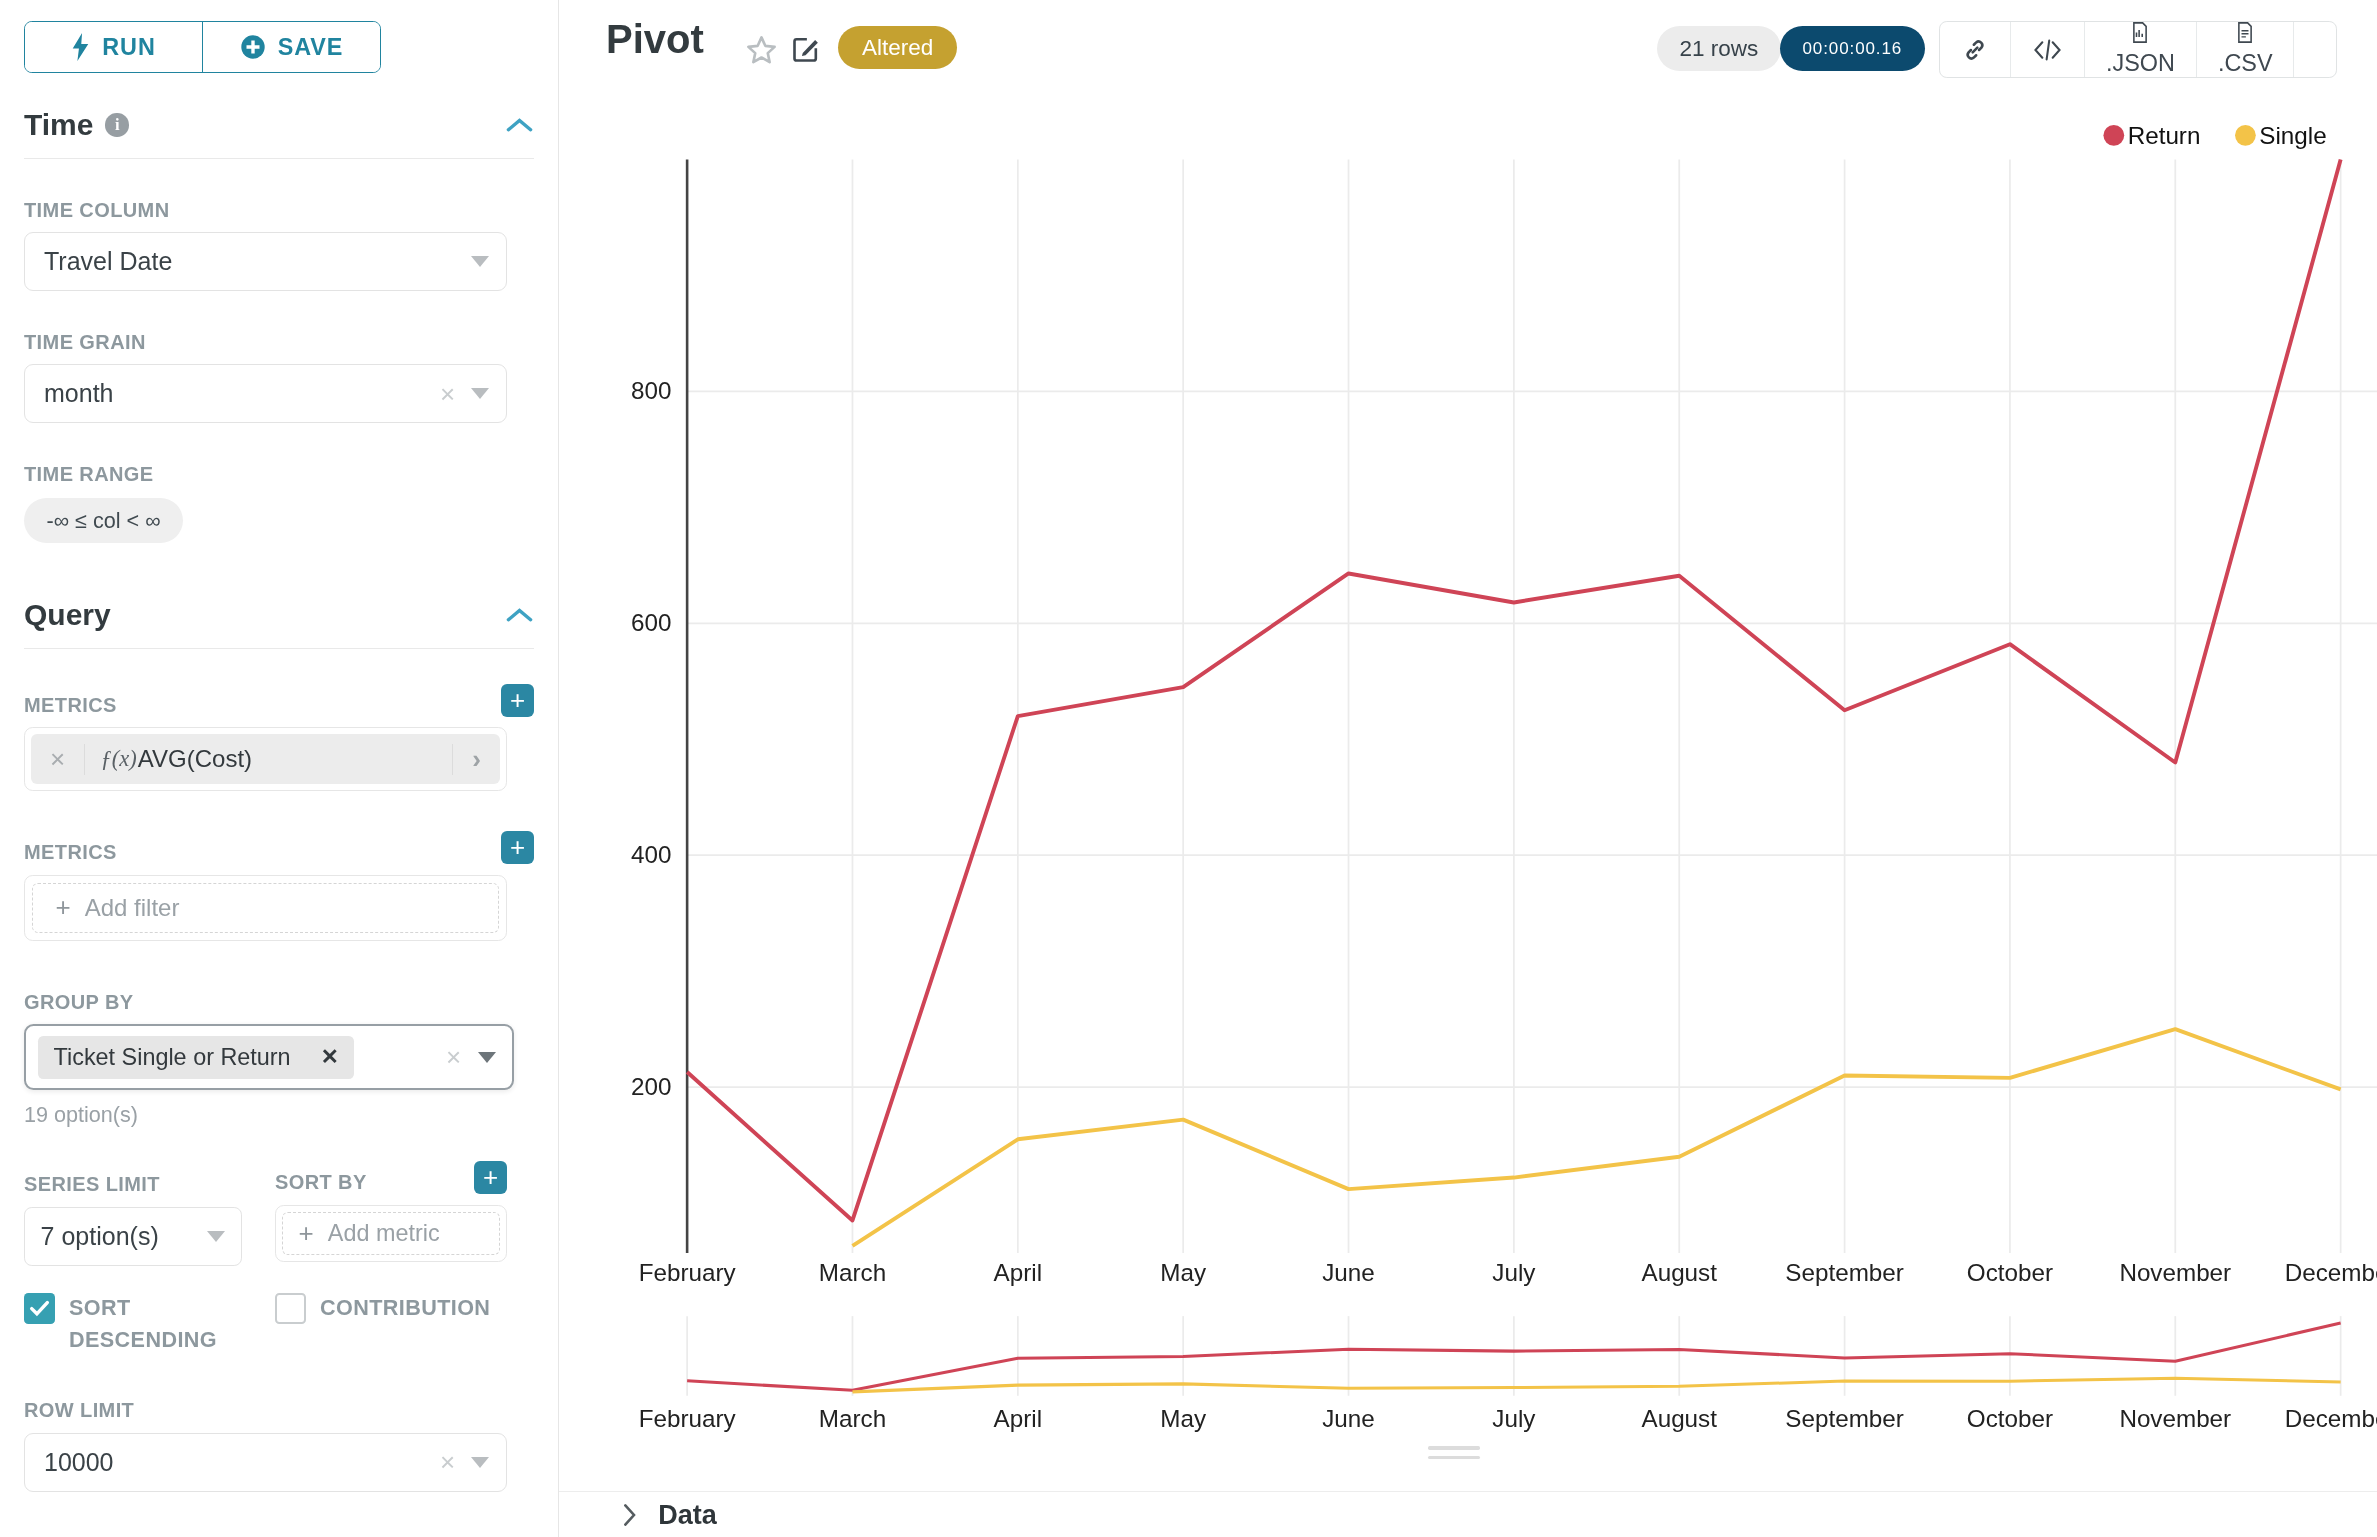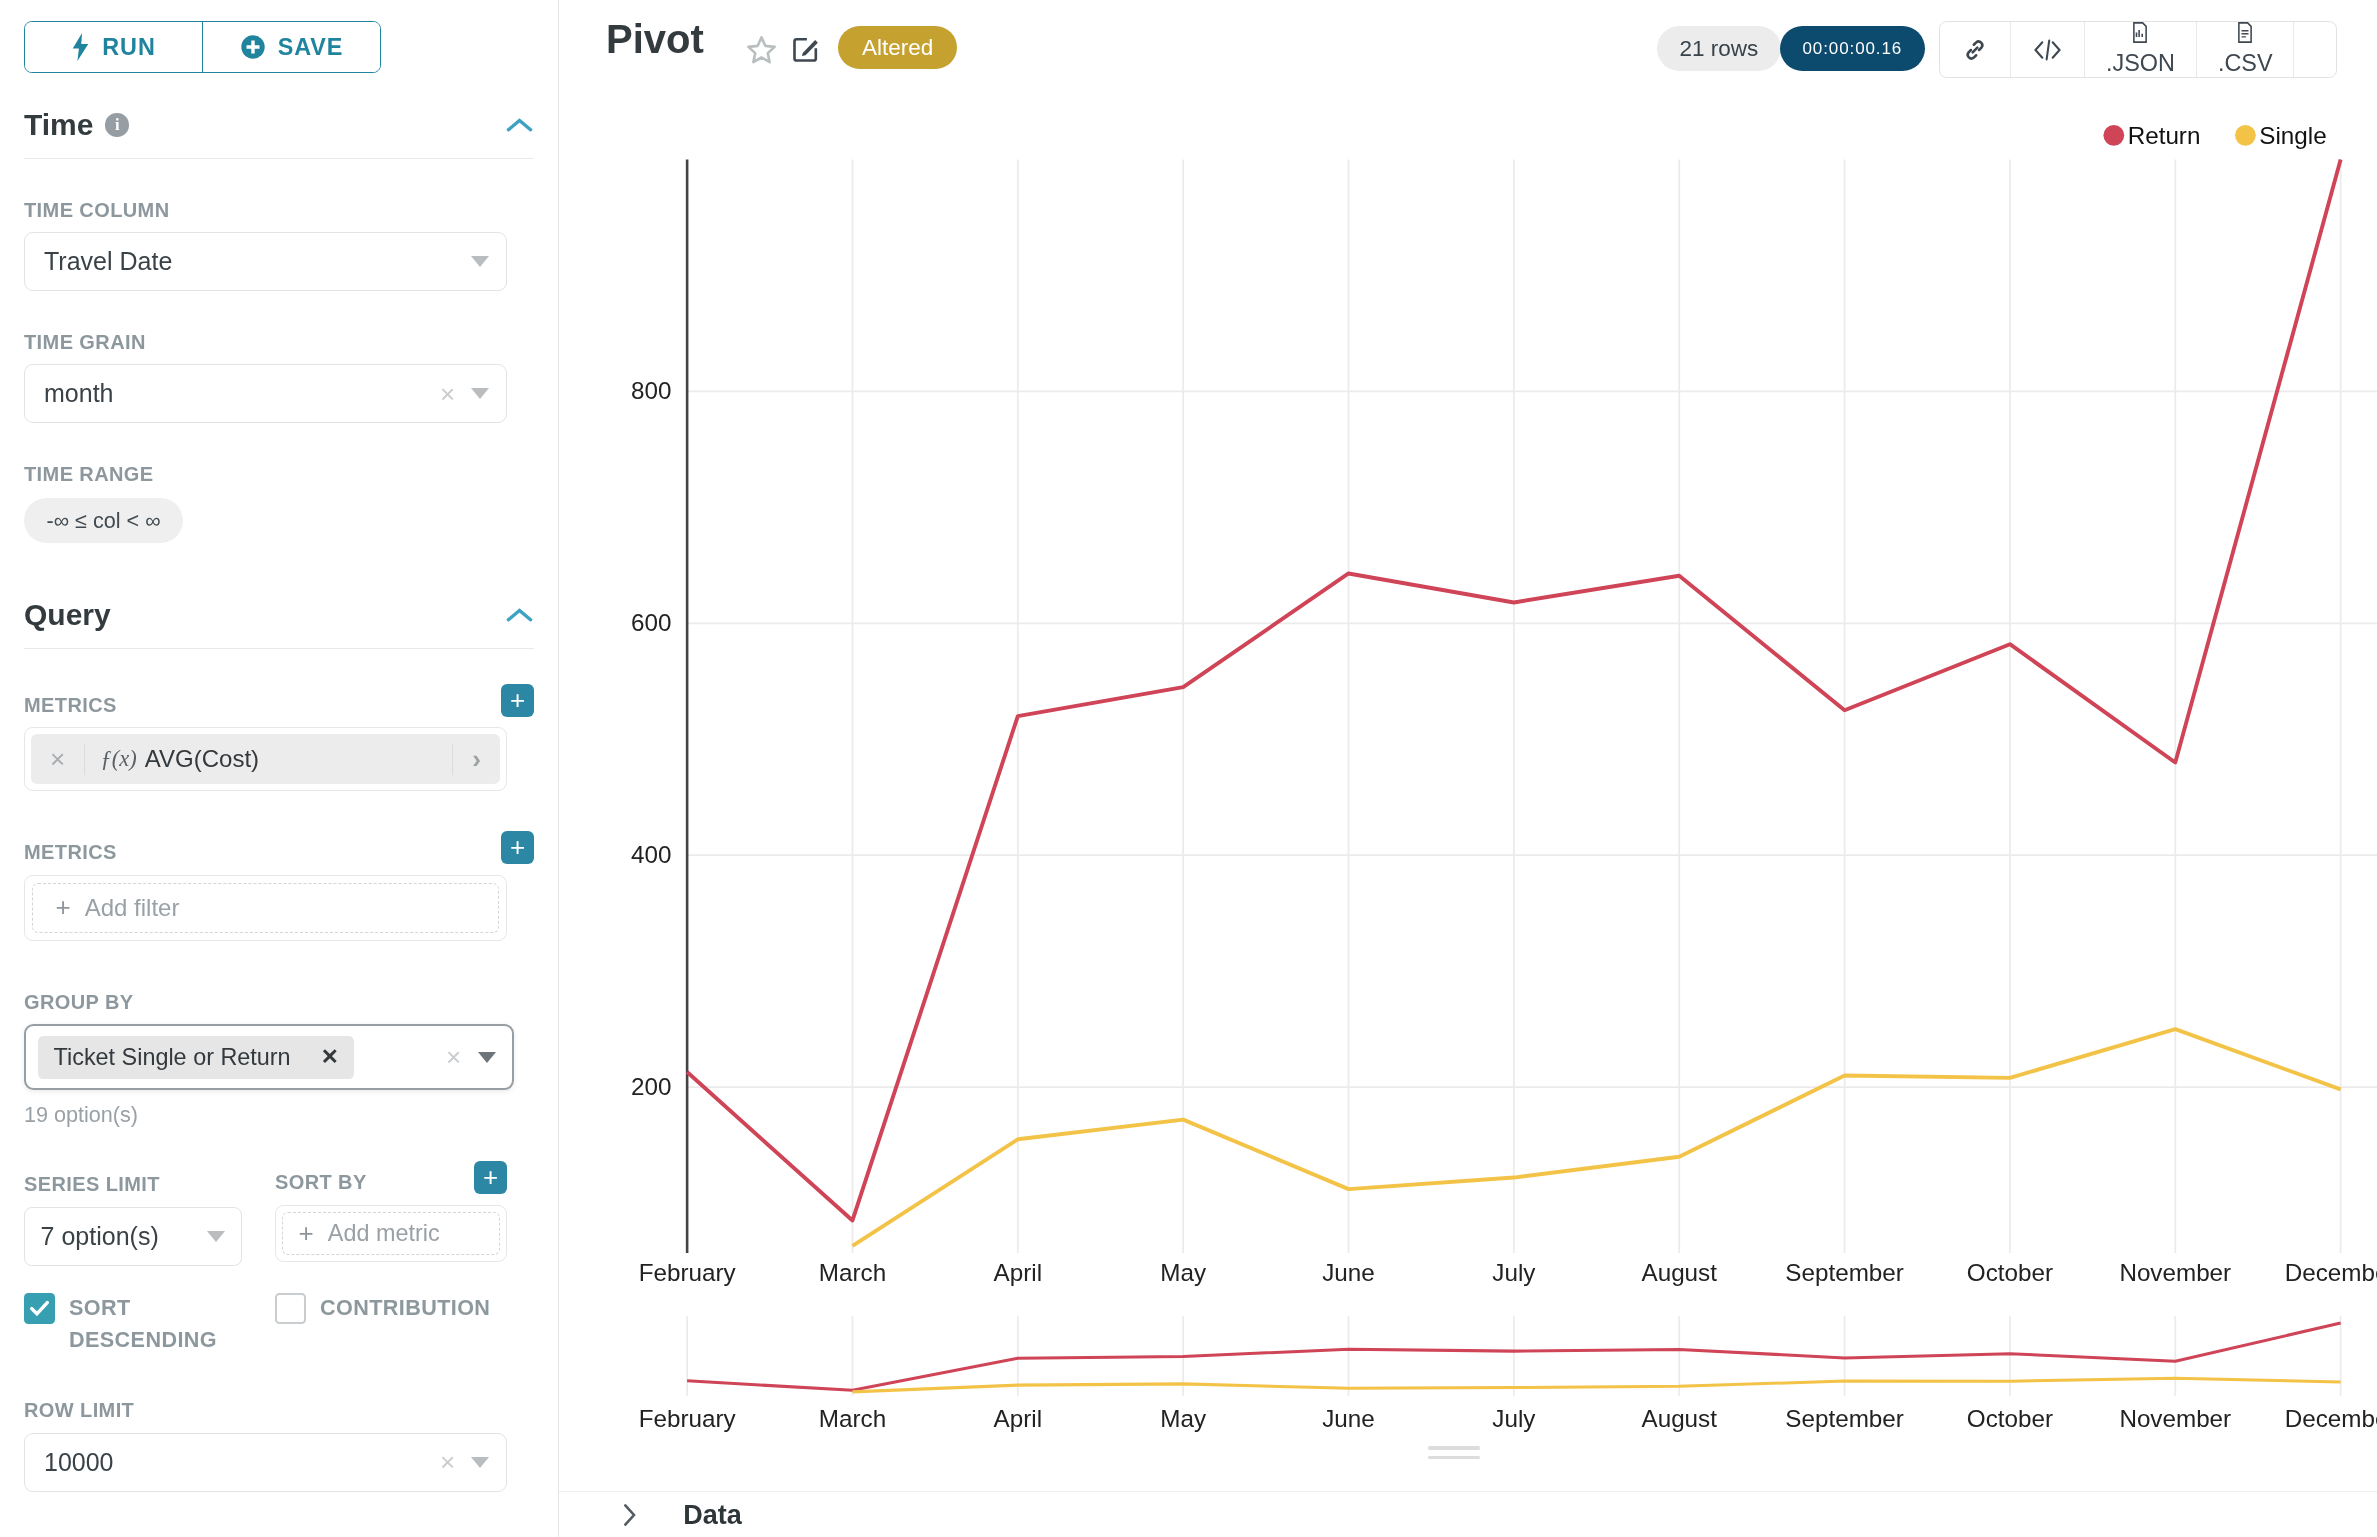--- a/index.html
+++ b/index.html
@@ -47,21 +47,21 @@
 
   .plus-btn { width:33px; height:33px; border-radius:6px; background:#2b87a3; border:none;
               color:#fff; font-size:26px; line-height:31px; font-weight:400; cursor:pointer; }
 
   .metric-outer { margin-top:10.4px; width:483px; border:1.7px solid #e6e6e6; border-radius:8.7px;
                   padding:6px; background:#fff; }
   .metric-pill { display:flex; align-items:center; height:50px; background:#ececec;
                  border-radius:6px; overflow:hidden; }
   .metric-pill .seg-x { width:54px; text-align:center; color:#a9adb0; font-size:26px;
                         border-right:1.7px solid #dcdcdc; }
-  .metric-pill .seg-main { flex:1; display:flex; align-items:center; gap:8px; padding-left:15.6px;
+  .metric-pill .seg-main { flex:1; display:flex; align-items:center; gap:1px; padding-left:15.6px;
                            font-size:24px; color:#33393d; }
   .metric-pill .fx { font-family:"Liberation Serif", serif; font-style:italic;
                      font-size:22.5px; color:#5a6166; }
   .metric-pill .seg-caret { width:48px; text-align:center; color:#9ea3a6; font-size:26px;
                             border-left:1.7px solid #dcdcdc; font-weight:700; }
 
   .dashed-outer { margin-top:10.4px; width:483px; border:1.7px solid #e6e6e6; border-radius:8.7px;
                   padding:7px; background:#fff; }
   .dashed-inner { border:1.7px dashed #d5d5d5; border-radius:6px; height:50px;
                   display:flex; align-items:center; padding-left:22.5px; gap:14px;
@@ -118,21 +118,21 @@
   .btn-seg { display:flex; align-items:center; justify-content:center; gap:7px; padding:0 21px;
              border-right:1.7px solid #e7eaeb; cursor:pointer; color:#3f4850; font-size:23.4px;flex-direction:column; }
   .btn-seg:last-child { border-right:none; }
 
   .chart-svg { position:absolute; left:0; top:0; width:1818px; height:1538px; }
 
   .drag-handle { position:absolute; left:869px; top:1446px; width:52px; cursor:row-resize; }
   .drag-handle div { height:3.5px; background:#dcdcdc; border-radius:1.7px; margin-bottom:6px; }
 
   .data-panel { position:absolute; left:0; top:1491px; width:1818px; height:47px;
-                border-top:1.7px solid #ededed; display:flex; align-items:center; padding-left:62px; gap:45px; }
+                border-top:1.7px solid #ededed; display:flex; align-items:center; padding-left:62px; gap:20px; }
   .data-panel .data-label { font-size:27px; font-weight:700; color:#2f363a; }
 
   svg.icon { display:block; }
 </style>
 </head>
 <body>
 
 <div class="sidebar">
 
   <div class="runsave">

